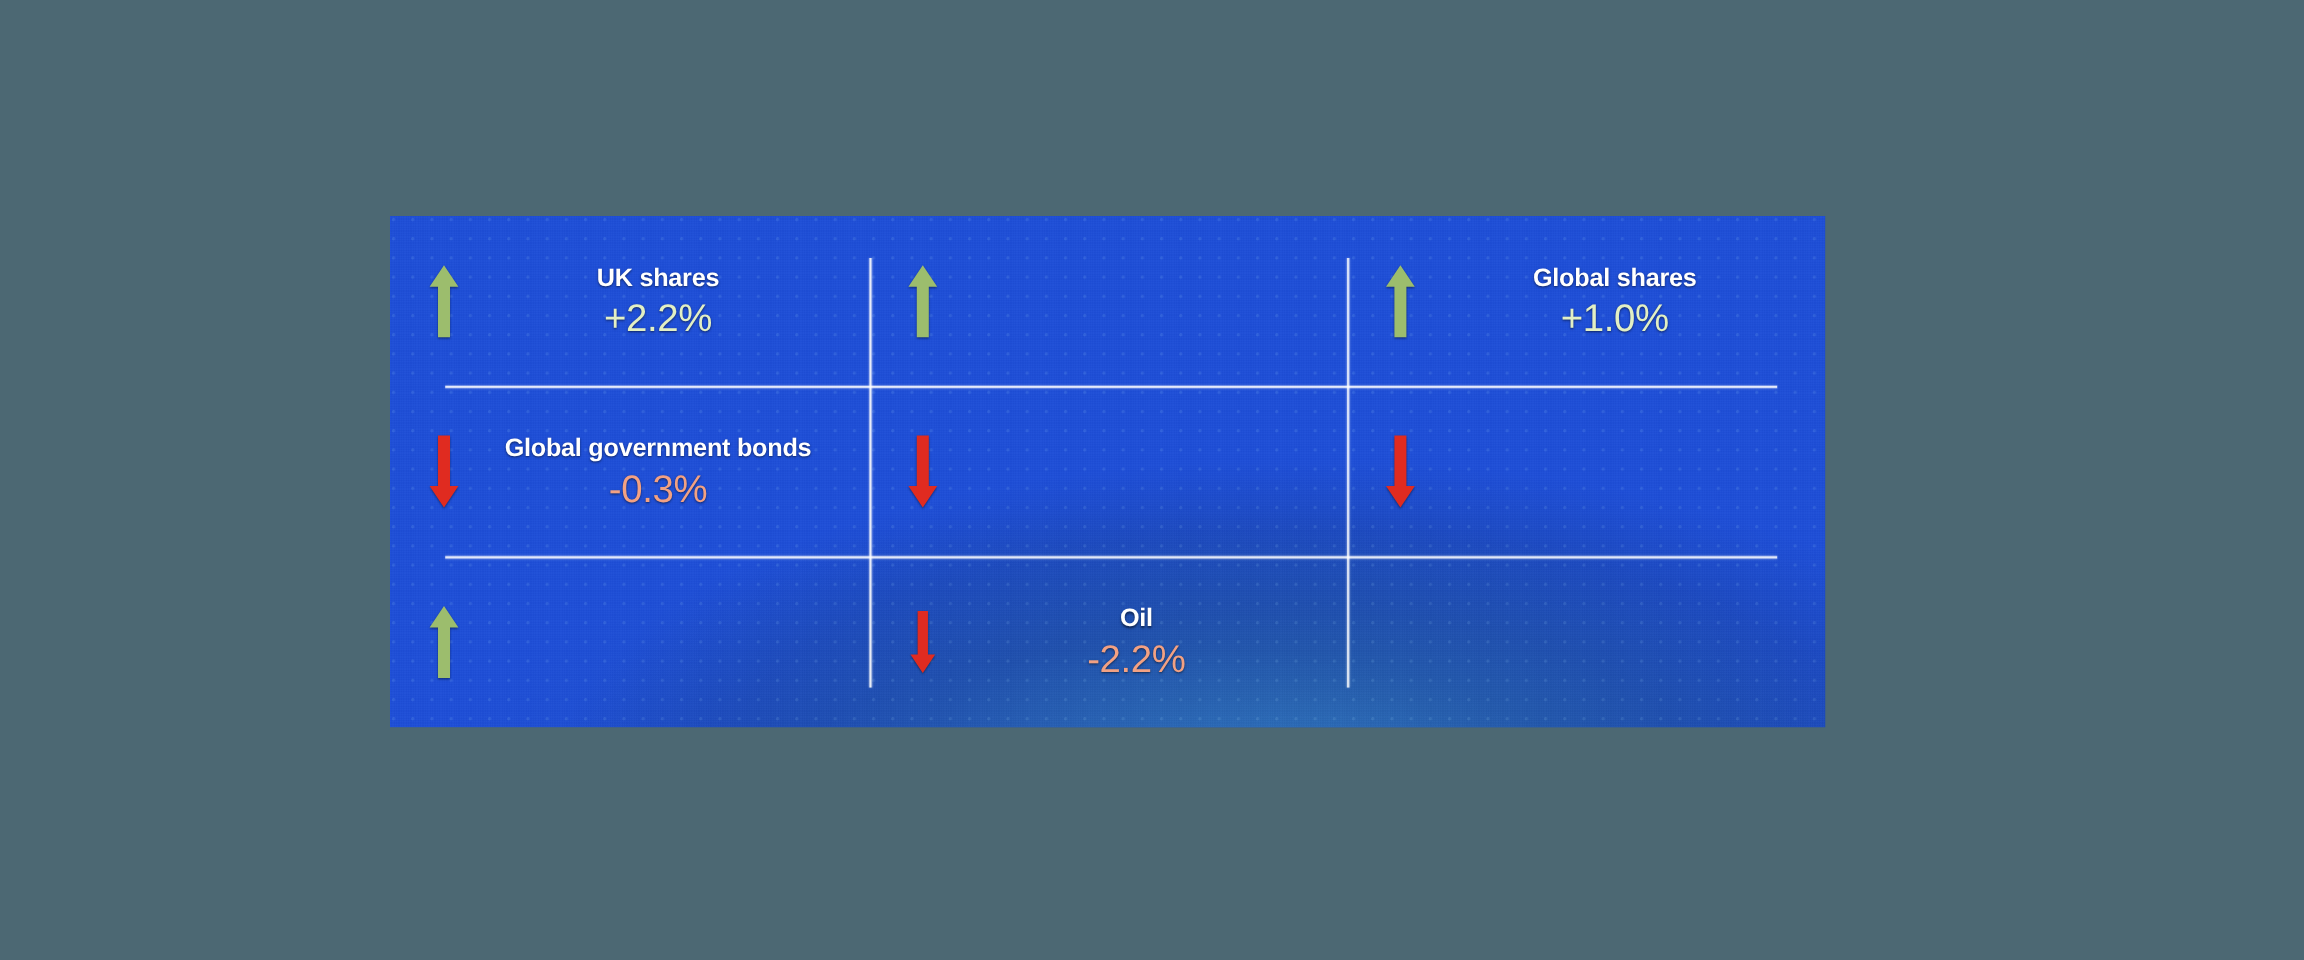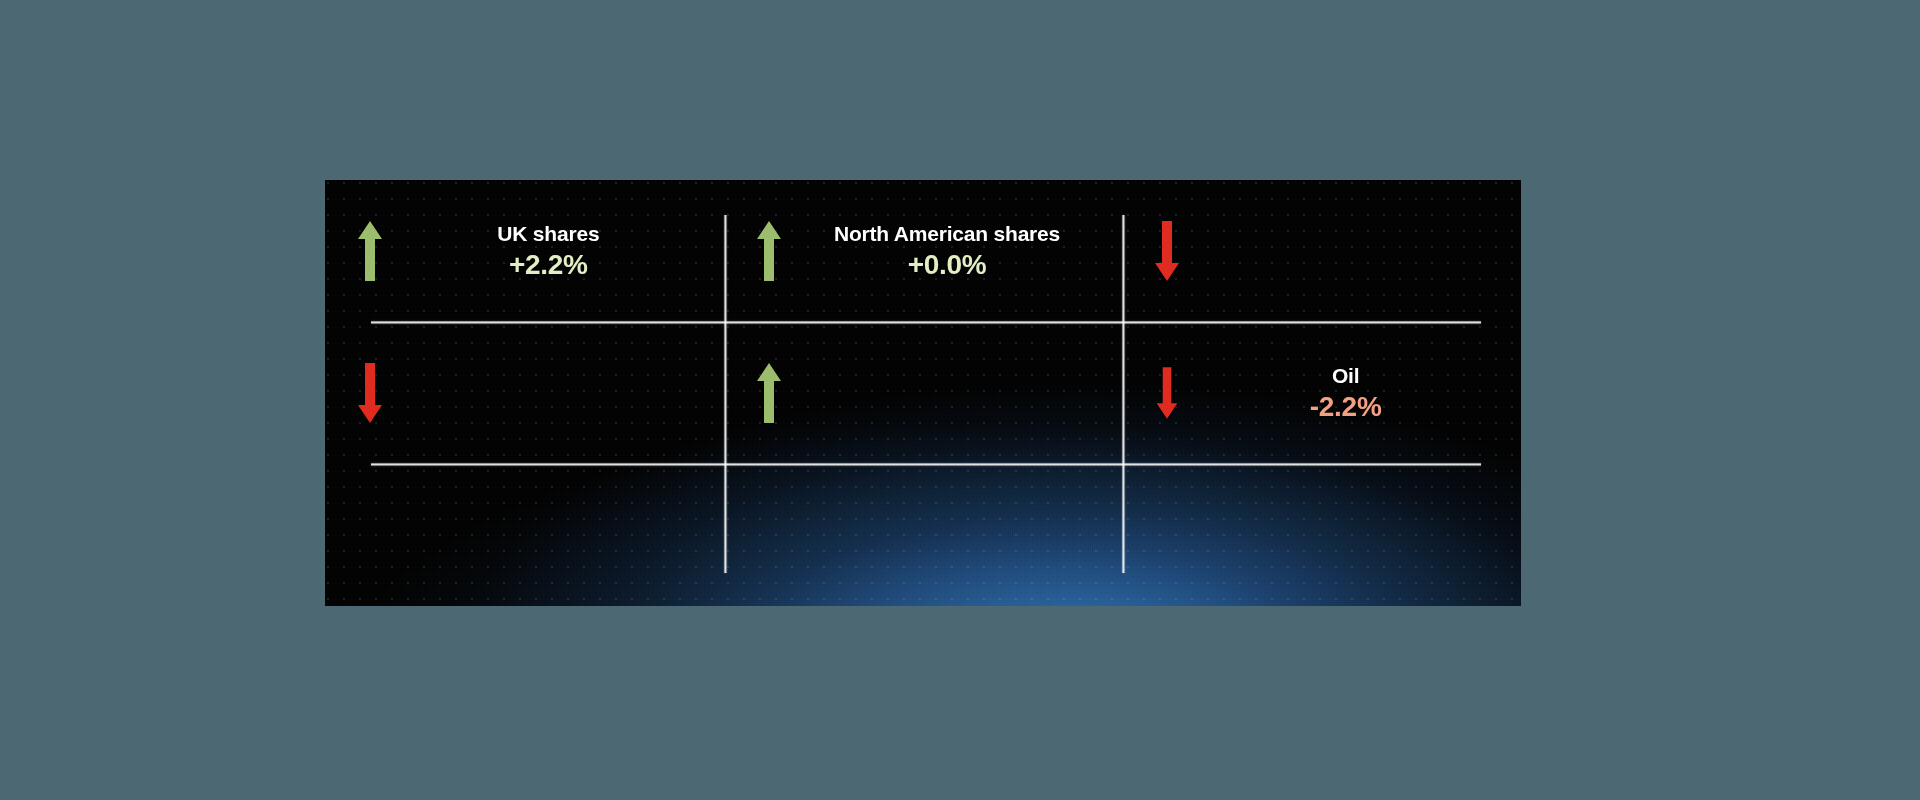--- a/index.html
+++ b/index.html
@@ -17,21 +17,21 @@
     position:relative;
   }
 
   
   #panel {
     position:absolute;
     left:325px;
     top:180px;
     width:1196px;
     height:426px;
-    background:#000000;
+    background:#1d4ed8;
     overflow:hidden;
   }
 
   
   #panel .glow-main {
     position:absolute;
     left:-6%;
     top:-10%;
     width:112%;
     height:124%;
@@ -119,22 +119,22 @@
     color:#ffffff;
     font-size:21px;
     font-weight:bold;
     letter-spacing:-0.2px;
     white-space:nowrap;
     text-shadow:0 1px 2px rgba(0,0,0,0.55);
     line-height:1;
   }
 
   .asset-value {
-    font-size:28px;
-    font-weight:bold;
+    font-size:32px;
+    font-weight:normal;
     letter-spacing:-0.3px;
     white-space:nowrap;
     text-shadow:0 1px 2px rgba(0,0,0,0.55);
     line-height:1;
   }
 
   .asset-value.up   { color:#e2efc4; }
   .asset-value.down { color:#f2a183; }
 
   
@@ -191,28 +191,46 @@
         <span class="asset-value up">+2.2%</span>
       </span>
     </div>
 
     <div class="cell">
       <span class="arrow-wrap">
         <svg class="arrow-svg" width="26" height="62" viewBox="0 0 26 62" aria-hidden="true">
           <polygon points="13,1 25,19 18,19 18,61 8,61 8,19 1,19" fill="#9cbd6d"></polygon>
         </svg>
       </span>
-      <span class="textblock">
-        <span class="asset-label">North American shares</span>
-        <span class="asset-value up">+0.0%</span>
-      </span>
-    </div>
-
-
-
+    </div>
+
+    <div class="cell">
+      <span class="arrow-wrap">
+        <svg class="arrow-svg" width="26" height="62" viewBox="0 0 26 62" aria-hidden="true">
+          <polygon points="13,1 25,19 18,19 18,61 8,61 8,19 1,19" fill="#9cbd6d"></polygon>
+        </svg>
+      </span>
+      <span class="textblock">
+        <span class="asset-label">Global shares</span>
+        <span class="asset-value up">+1.0%</span>
+      </span>
+    </div>
+
+
+    <div class="cell">
+      <span class="arrow-wrap">
+        <svg class="arrow-svg" width="26" height="62" viewBox="0 0 26 62" aria-hidden="true">
+          <polygon points="13,61 25,43 18,43 18,1 8,1 8,43 1,43" fill="#e02b20"></polygon>
+        </svg>
+      </span>
+      <span class="textblock">
+        <span class="asset-label">Global government bonds</span>
+        <span class="asset-value down">-0.3%</span>
+      </span>
+    </div>
 
     <div class="cell">
       <span class="arrow-wrap">
         <svg class="arrow-svg" width="26" height="62" viewBox="0 0 26 62" aria-hidden="true">
           <polygon points="13,61 25,43 18,43 18,1 8,1 8,43 1,43" fill="#e02b20"></polygon>
         </svg>
       </span>
     </div>
 
     <div class="cell">

